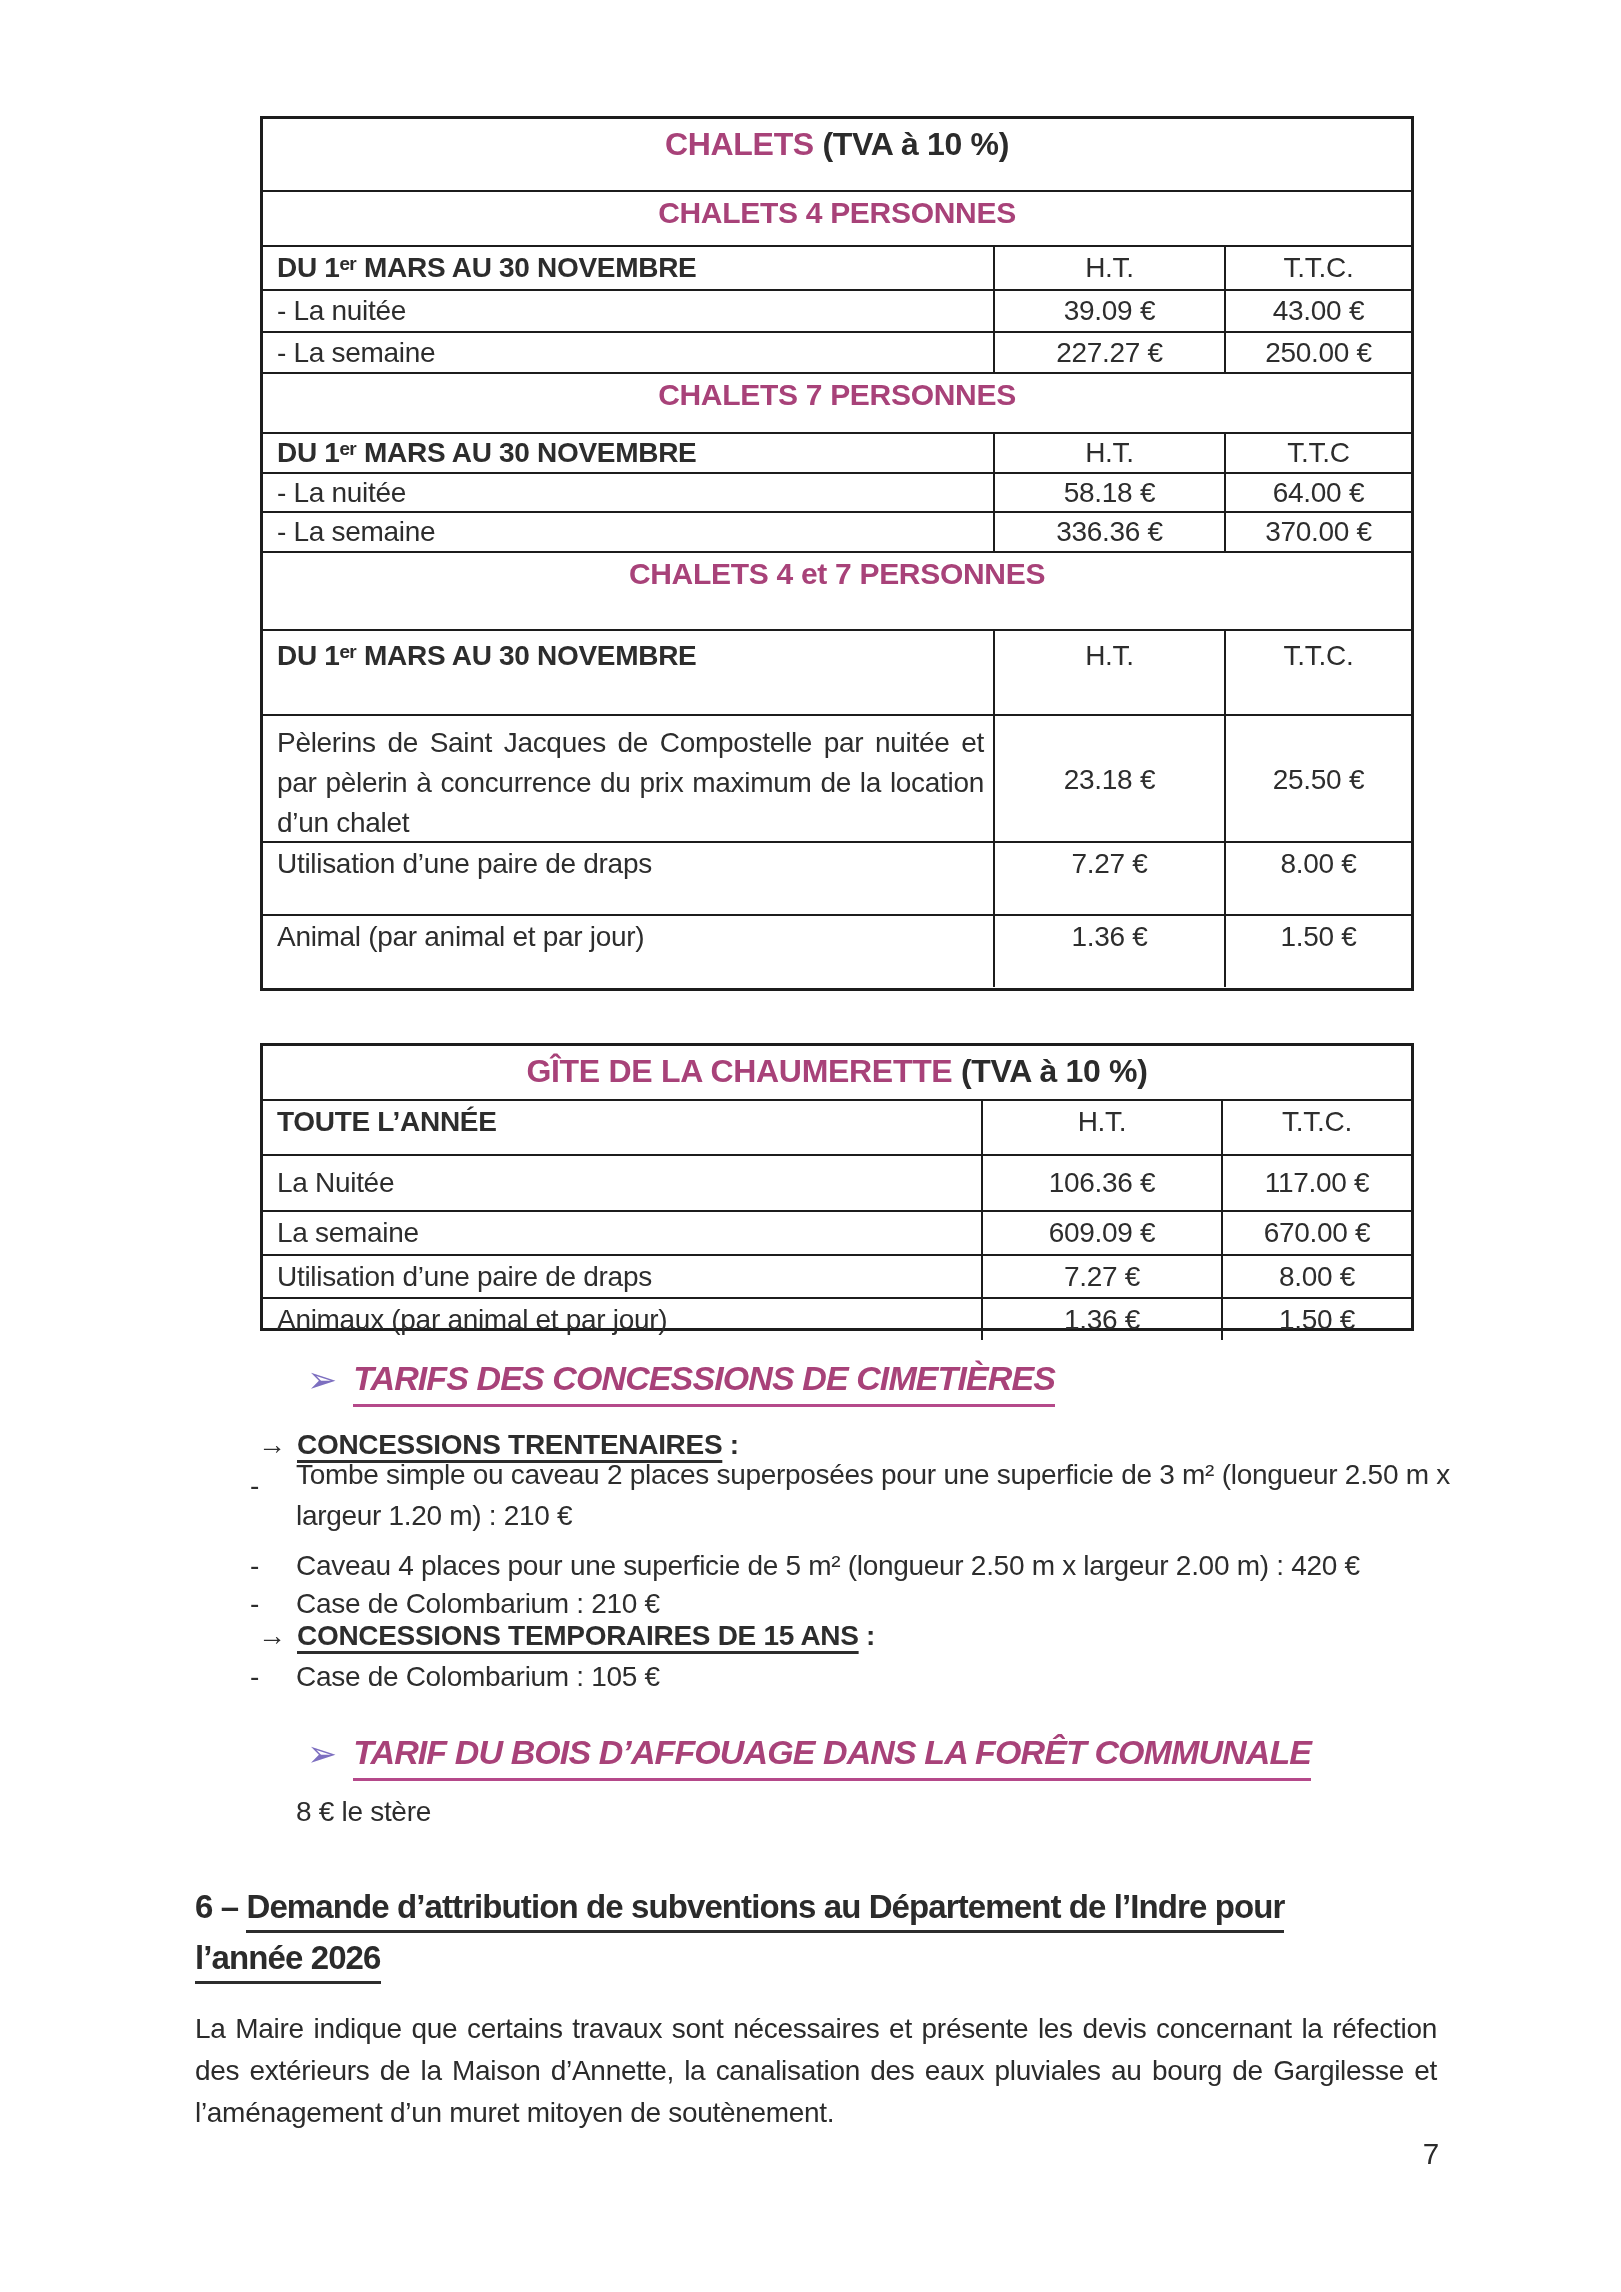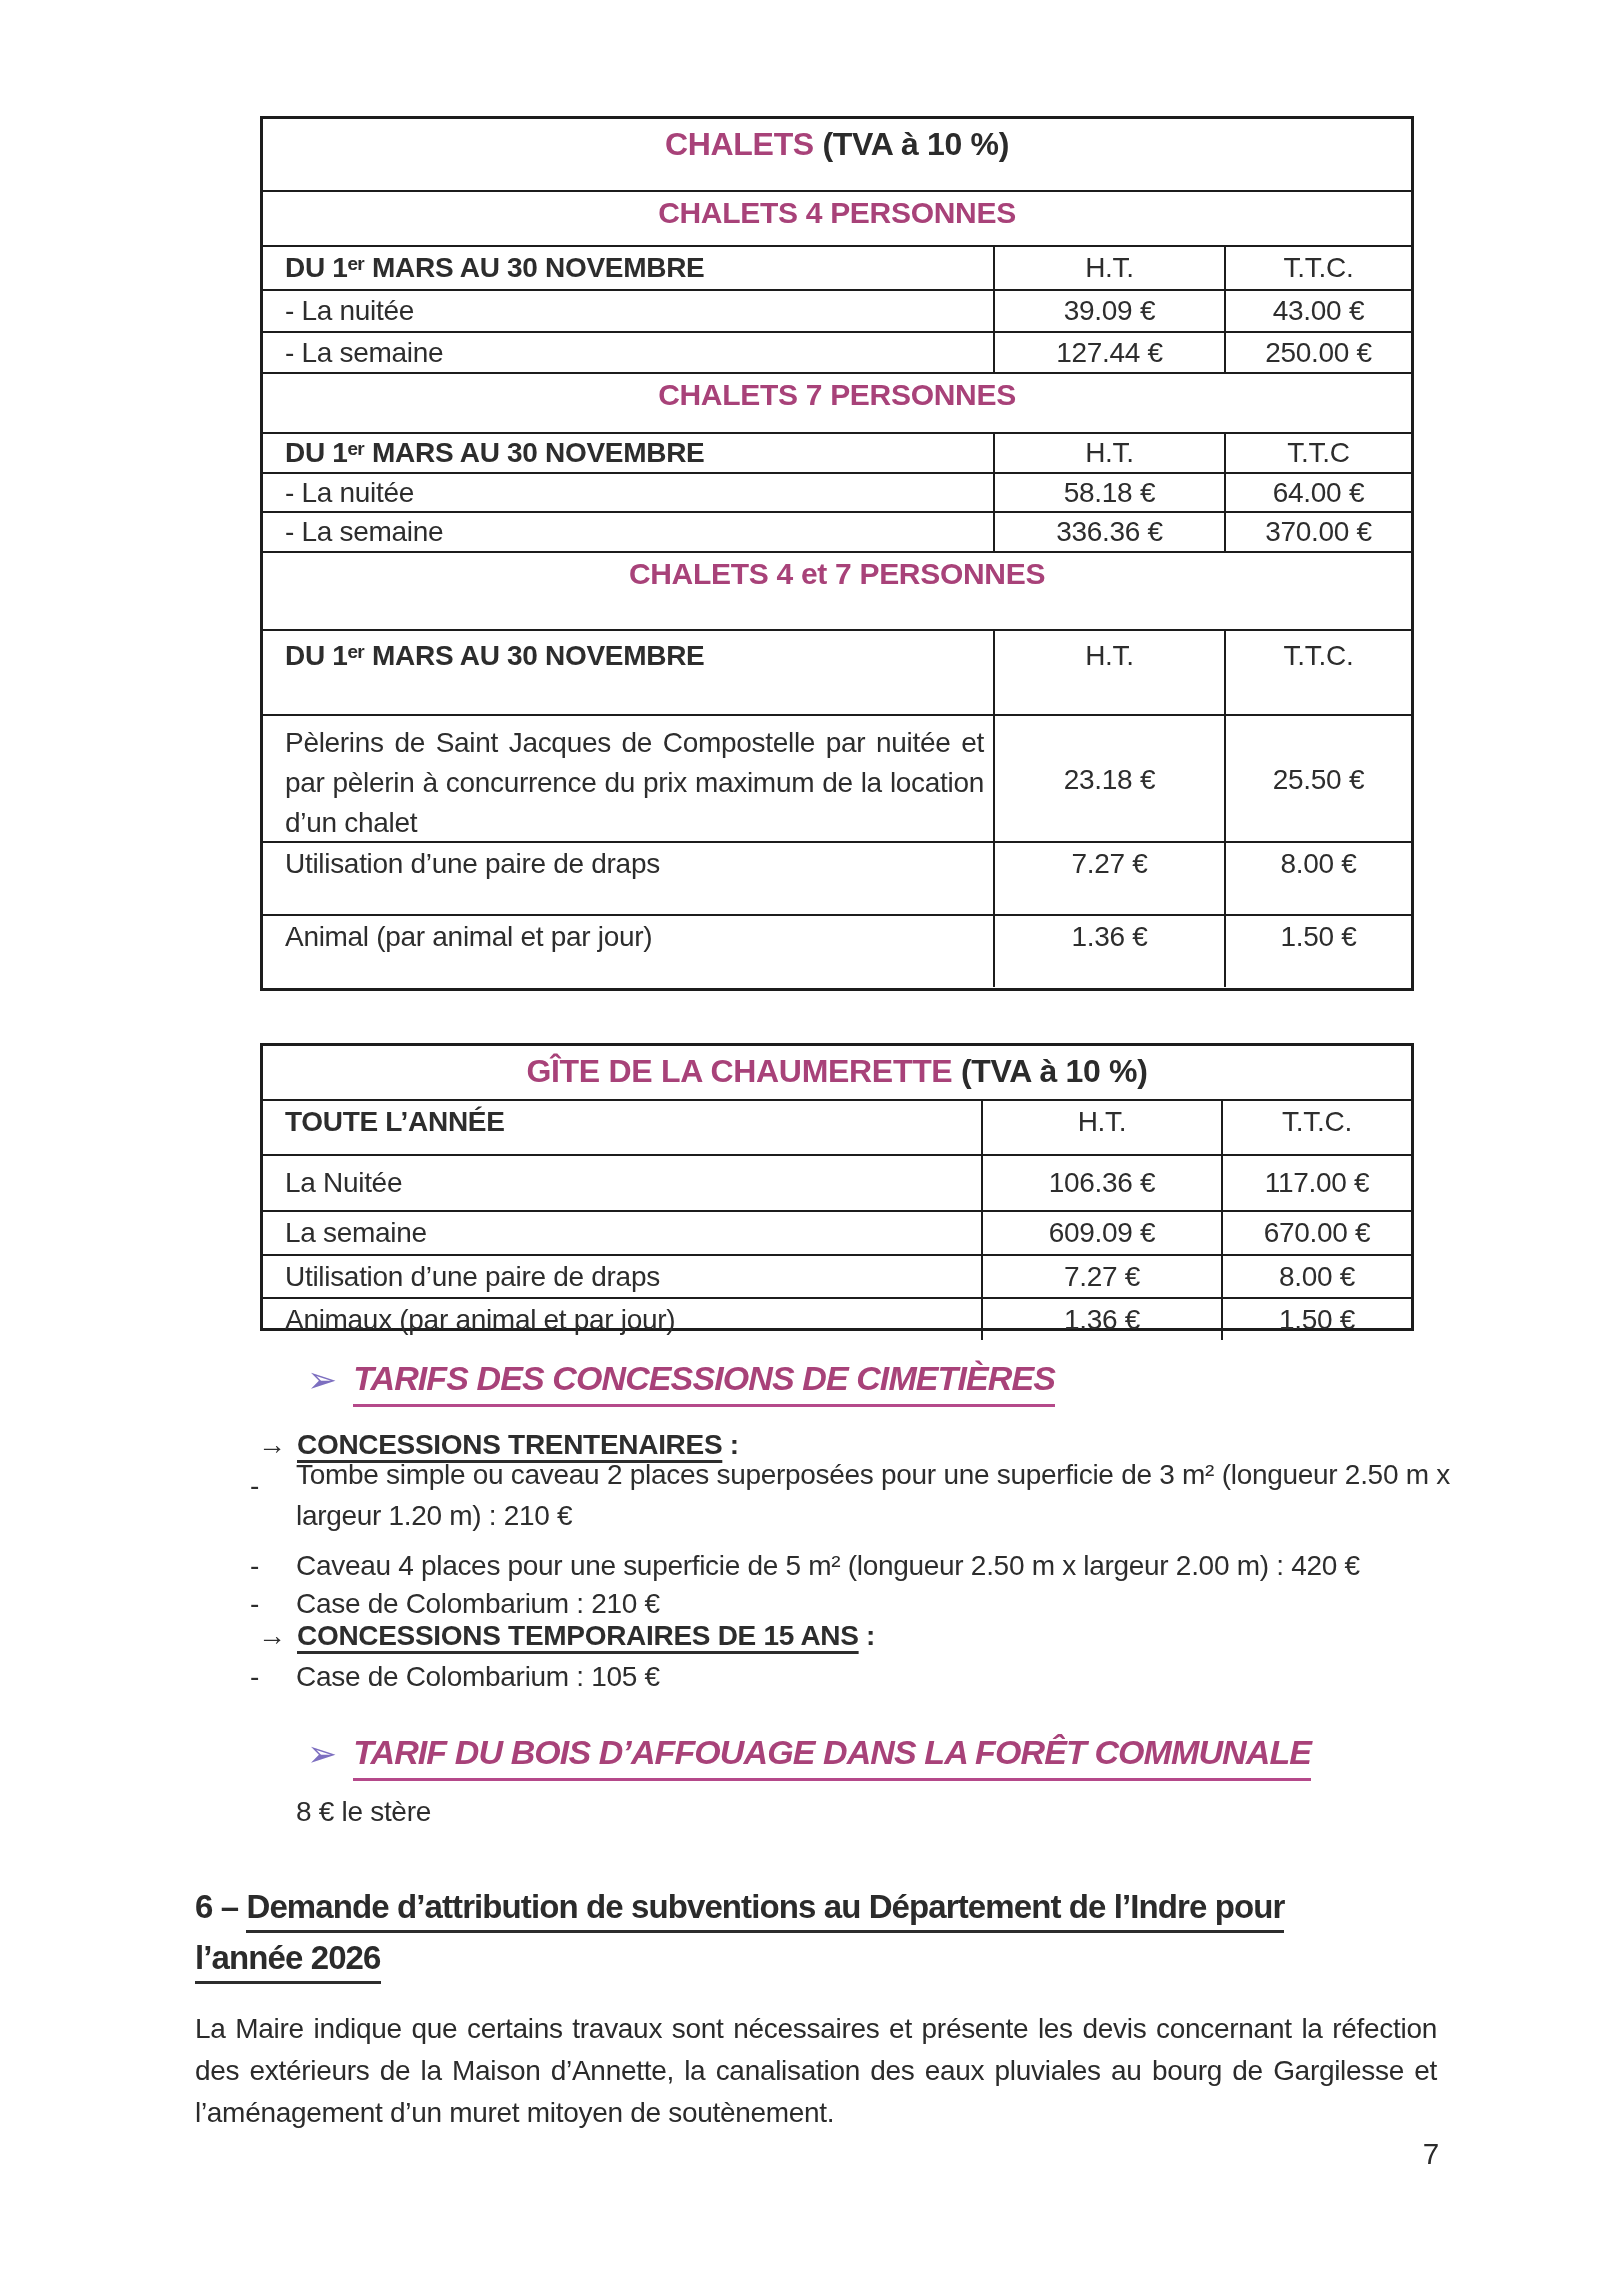--- a/index.html
+++ b/index.html
@@ -16,21 +16,21 @@
     border:3.6px solid #1c1c1c;background:#fff;
   }
   .t-chalets{top:116px;height:875px;}
   .t-gite{top:1043px;height:288px;}
   .trow{box-sizing:border-box;font-size:28px;letter-spacing:-0.3px;}
   .trow + .trow{border-top:2.7px solid #1c1c1c;}
   .grid{display:grid;}
   .t-chalets .grid{grid-template-columns:730px 231px 1fr;}
   .t-gite .grid{grid-template-columns:718px 240px 1fr;}
   .cell{box-sizing:border-box;display:flex;align-items:center;padding:0 9px;min-width:0;}
-  .cell.lab{padding-left:22px;justify-content:flex-start;}
+  .cell.lab{padding-left:14px;justify-content:flex-start;}
   .cell.num{justify-content:center;border-left:2.7px solid #1c1c1c;}
   .b{font-weight:bold;}
   .vt .cell{align-items:flex-start;padding-top:5.4px;}
   .vt2 .cell{align-items:flex-start;padding-top:9px;}
   .title-row{display:block;text-align:center;padding-top:7.2px;white-space:nowrap;}
   .ttl{font-size:32px;font-weight:bold;}
   .mag{color:#a84279;}
   .ttl-suffix{margin-left:1px;color:#2b2b2b;}
   .subtitle-row{display:block;text-align:center;padding-top:3.6px;}
   .sub{font-size:30px;font-weight:bold;color:#a84279;}
@@ -75,21 +75,21 @@
       <div class="cell num">H.T.</div>
       <div class="cell num">T.T.C.</div>
     </div>
     <div class="trow grid" style="height:42px">
       <div class="cell lab">- La nuitée</div>
       <div class="cell num">39.09 €</div>
       <div class="cell num">43.00 €</div>
     </div>
     <div class="trow grid" style="height:41px">
       <div class="cell lab">- La semaine</div>
-      <div class="cell num">127.44 €</div>
+      <div class="cell num">227.27 €</div>
       <div class="cell num">250.00 €</div>
     </div>
 
     <div class="trow subtitle-row" style="height:60px">
       <span class="sub">CHALETS 7 PERSONNES</span>
     </div>
     <div class="trow grid" style="height:40px">
       <div class="cell lab b">DU 1ᵉʳ MARS AU 30 NOVEMBRE</div>
       <div class="cell num">H.T.</div>
       <div class="cell num">T.T.C</div>

